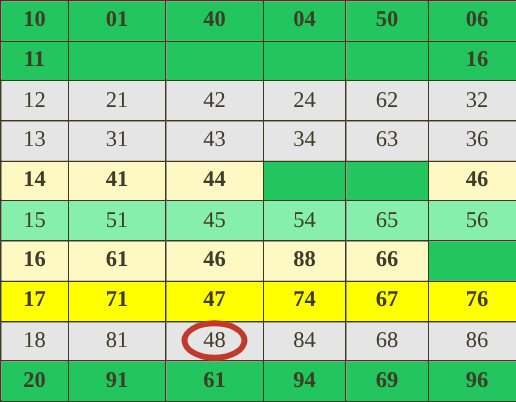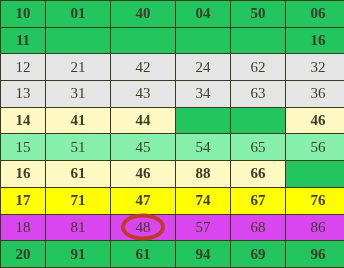--- a/index.html
+++ b/index.html
@@ -37,21 +37,21 @@
   .c3 { width: 54px; }
   .c4 { width: 54px; }
   .c5 { width: 64px; }
 
   
   .f-cream  { background: #22c55e; font-weight: bold; }
   .f-orange { background: #e5e5e5; color: #5a4a10; }
   .f-red    { background: #fef9c3; color: #ffffff; font-weight: bold; }
   .f-green  { background: #86efac; color: #ffffff; }
   .f-yellow { background: #ffff00; color: #4a4a20; font-weight: bold; }
-  .f-lgreen { background: #d946ef; color: #2c3d12; }
+  .f-lgreen { background: #e5e5e5; color: #2c3d12; }
 
   .cell-text {
     display: inline-block;
     position: relative;
     z-index: 2;
   }
 
   
   .ellipse-mark {
     position: absolute;
@@ -133,21 +133,21 @@
         <td class="c1 f-yellow"><span class="cell-text">71</span></td>
         <td class="c2 f-yellow"><span class="cell-text">47</span></td>
         <td class="c3 f-yellow"><span class="cell-text">74</span></td>
         <td class="c4 f-yellow"><span class="cell-text">67</span></td>
         <td class="c5 f-yellow"><span class="cell-text">76</span></td>
       </tr>
       <tr>
         <td class="c0 f-lgreen"><span class="cell-text">18</span></td>
         <td class="c1 f-lgreen"><span class="cell-text">81</span></td>
         <td class="c2 f-lgreen"><span class="cell-text">48</span><span class="ellipse-mark" style="border-color: rgb(192, 57, 43);"></span></td>
-        <td class="c3 f-lgreen"><span class="cell-text">57</span></td>
+        <td class="c3 f-lgreen"><span class="cell-text">84</span></td>
         <td class="c4 f-lgreen"><span class="cell-text">68</span></td>
         <td class="c5 f-lgreen"><span class="cell-text">86</span></td>
       </tr>
       <tr>
         <td class="c0 f-cream"><span class="cell-text">20</span></td>
         <td class="c1 f-cream"><span class="cell-text">91</span></td>
         <td class="c2 f-cream"><span class="cell-text">61</span></td>
         <td class="c3 f-cream"><span class="cell-text">94</span></td>
         <td class="c4 f-cream"><span class="cell-text">69</span></td>
         <td class="c5 f-cream"><span class="cell-text">96</span></td>

